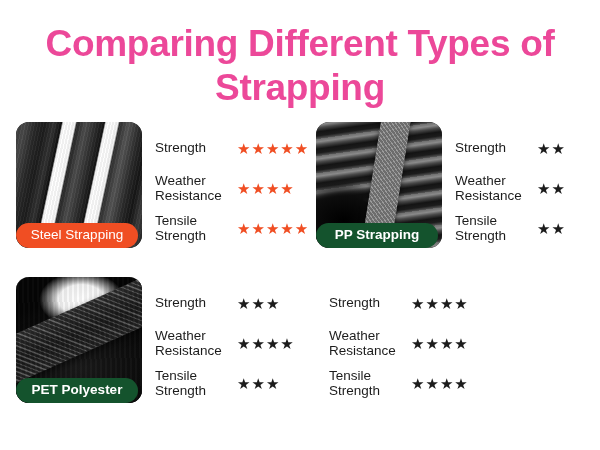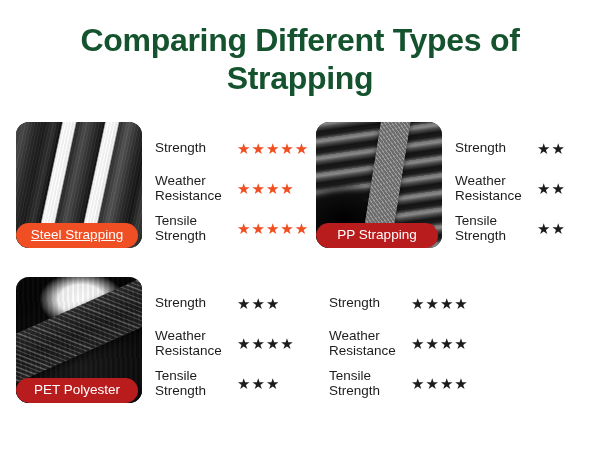--- a/index.html
+++ b/index.html
@@ -15,22 +15,22 @@
     position: relative;
   }
 
   
   #title-block {
     width: 100%;
     padding-top: 22px;
     text-align: center;
   }
   #page-title {
-    color: #14532d;
-    font-size: 32px;
+    color: #ec4899;
+    font-size: 37px;
     font-weight: bold;
     line-height: 1.18;
     letter-spacing: -0.3px;
     margin: 0;
     padding: 0 40px;
     font-family: "Liberation Sans", sans-serif;
   }
 
   
   #cards-grid {
@@ -184,22 +184,22 @@
     box-sizing: border-box;
     color: #ffffff;
     font-size: 13.5px;
     font-weight: normal;
     line-height: 1.16;
     text-align: center;
     border-radius: 13px;
     background: #333333;
     white-space: pre-line;
   }
-  .badge-orange { background: #F04E23; text-decoration: underline; }
-  .badge-dark   { background: #b91c1c; }
+  .badge-orange { background: #F04E23; }
+  .badge-dark   { background: #14532d; font-weight: bold; }
   .badge-two-line { padding-top: 4px; padding-bottom: 6px; }
 
   
   .attrs {
     flex: 1 1 auto;
     padding-left: 13px;
     padding-top: 6px;
     display: flex;
     flex-direction: column;
     justify-content: flex-start;

